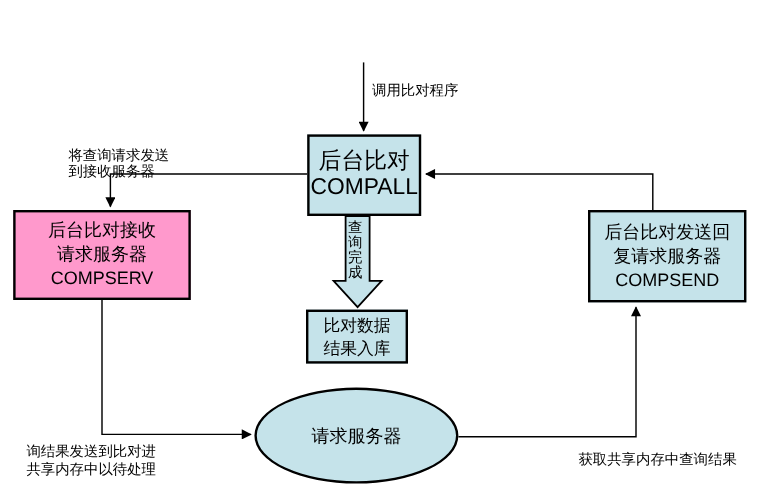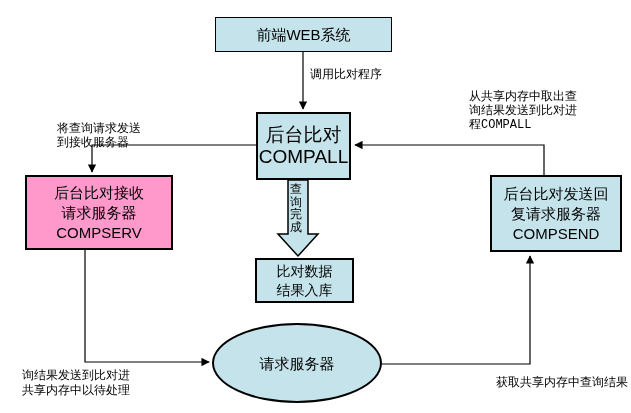--- a/index.html
+++ b/index.html
@@ -48,48 +48,47 @@
   }
   .node.frontend {
     left: 215px; top: 17px; width: 177px; height: 35px;
     border-width: 1px;
   }
   .node.compall {
     left: 256px; top: 112px; width: 95px; height: 68px;
     font-size: 19px; line-height: 22px;
   }
   .node.compserv {
-    left: 25px; top: 175px; width: 148px; height: 75px;
+    left: 11px; top: 175px; width: 148px; height: 75px;
     background: var(--accent-pink, #FF99CC);
     line-height: 20px;
   }
   .node.compsend {
     left: 490px; top: 175px; width: 132px; height: 77px;
     line-height: 20px;
   }
   .node.resultdb {
-    left: 255px; top: 258px; width: 99px; height: 45px;
+    left: 255px; top: 258px; width: 85px; height: 45px;
     font-size: 14px; line-height: 19px;
   }
   .node.ellipse {
     left: 212px; top: 323px; width: 170px; height: 80px;
     border-radius: 50%;
   }
   .edge-label {
     position: absolute;
     font-size: 12px;
     line-height: 14px;
     white-space: pre-line;
-    font-family: Liberation Mono, monospace;
   }
   .lbl-call        { left: 310px; top: 68px;  }
   .lbl-sendreq     { left: 57px;  top: 108px; margin-top: 14px; }
   .lbl-fetchresult { left: 469px; top: 90px;  }
   .lbl-parsestore  { left: 22px;  top: 369px; line-height: 15px; }
-  .lbl-getresult   { left: 482px; top: 376px; margin-left: 14px; }
+  .lbl-getresult   { left: 482px; top: 376px; }
   .lbl-querydone {
     position: absolute;
     left: 290px; top: 183px;
     width: 15px;
     font-size: 12px;
     line-height: 12.5px;
     word-break: break-all;
     text-align: left;
   }
 </style>
@@ -111,21 +110,20 @@
 
     <polyline class="conn" points="85,250 85,362 209,362" marker-end="url(#arr)"></polyline>
 
     <polyline class="conn" points="382,364 530,364 530,256" marker-end="url(#arr)"></polyline>
 
     <polyline class="conn" points="544,175 544,145 355,145" marker-end="url(#arr)"></polyline>
 
     <polygon class="blockarrow" points="288,180 308,180 308,234 318,234 298,256 278,234 288,234"></polygon>
   </svg>
 
-  <div class="node frontend">前端WEB系统</div>
 
   <div class="node compall">后台比对
 COMPALL</div>
 
   <div class="node compserv">后台比对接收
 请求服务器
 COMPSERV</div>
 
   <div class="node compsend">后台比对发送回
 复请求服务器
@@ -134,23 +132,20 @@
   <div class="node resultdb">比对数据
 结果入库</div>
 
   <div class="node ellipse">请求服务器</div>
 
   <div class="edge-label lbl-call">调用比对程序</div>
 
   <div class="edge-label lbl-sendreq">将查询请求发送
 到接收服务器</div>
 
-  <div class="edge-label lbl-fetchresult">从共享内存中取出查
-询结果发送到比对进
-程COMPALL</div>
 
   <div class="lbl-querydone">查询完成</div>
 
   <div class="edge-label lbl-parsestore">询结果发送到比对进
 共享内存中以待处理</div>
 
   <div class="edge-label lbl-getresult">获取共享内存中查询结果</div>
 
 </div>
 

